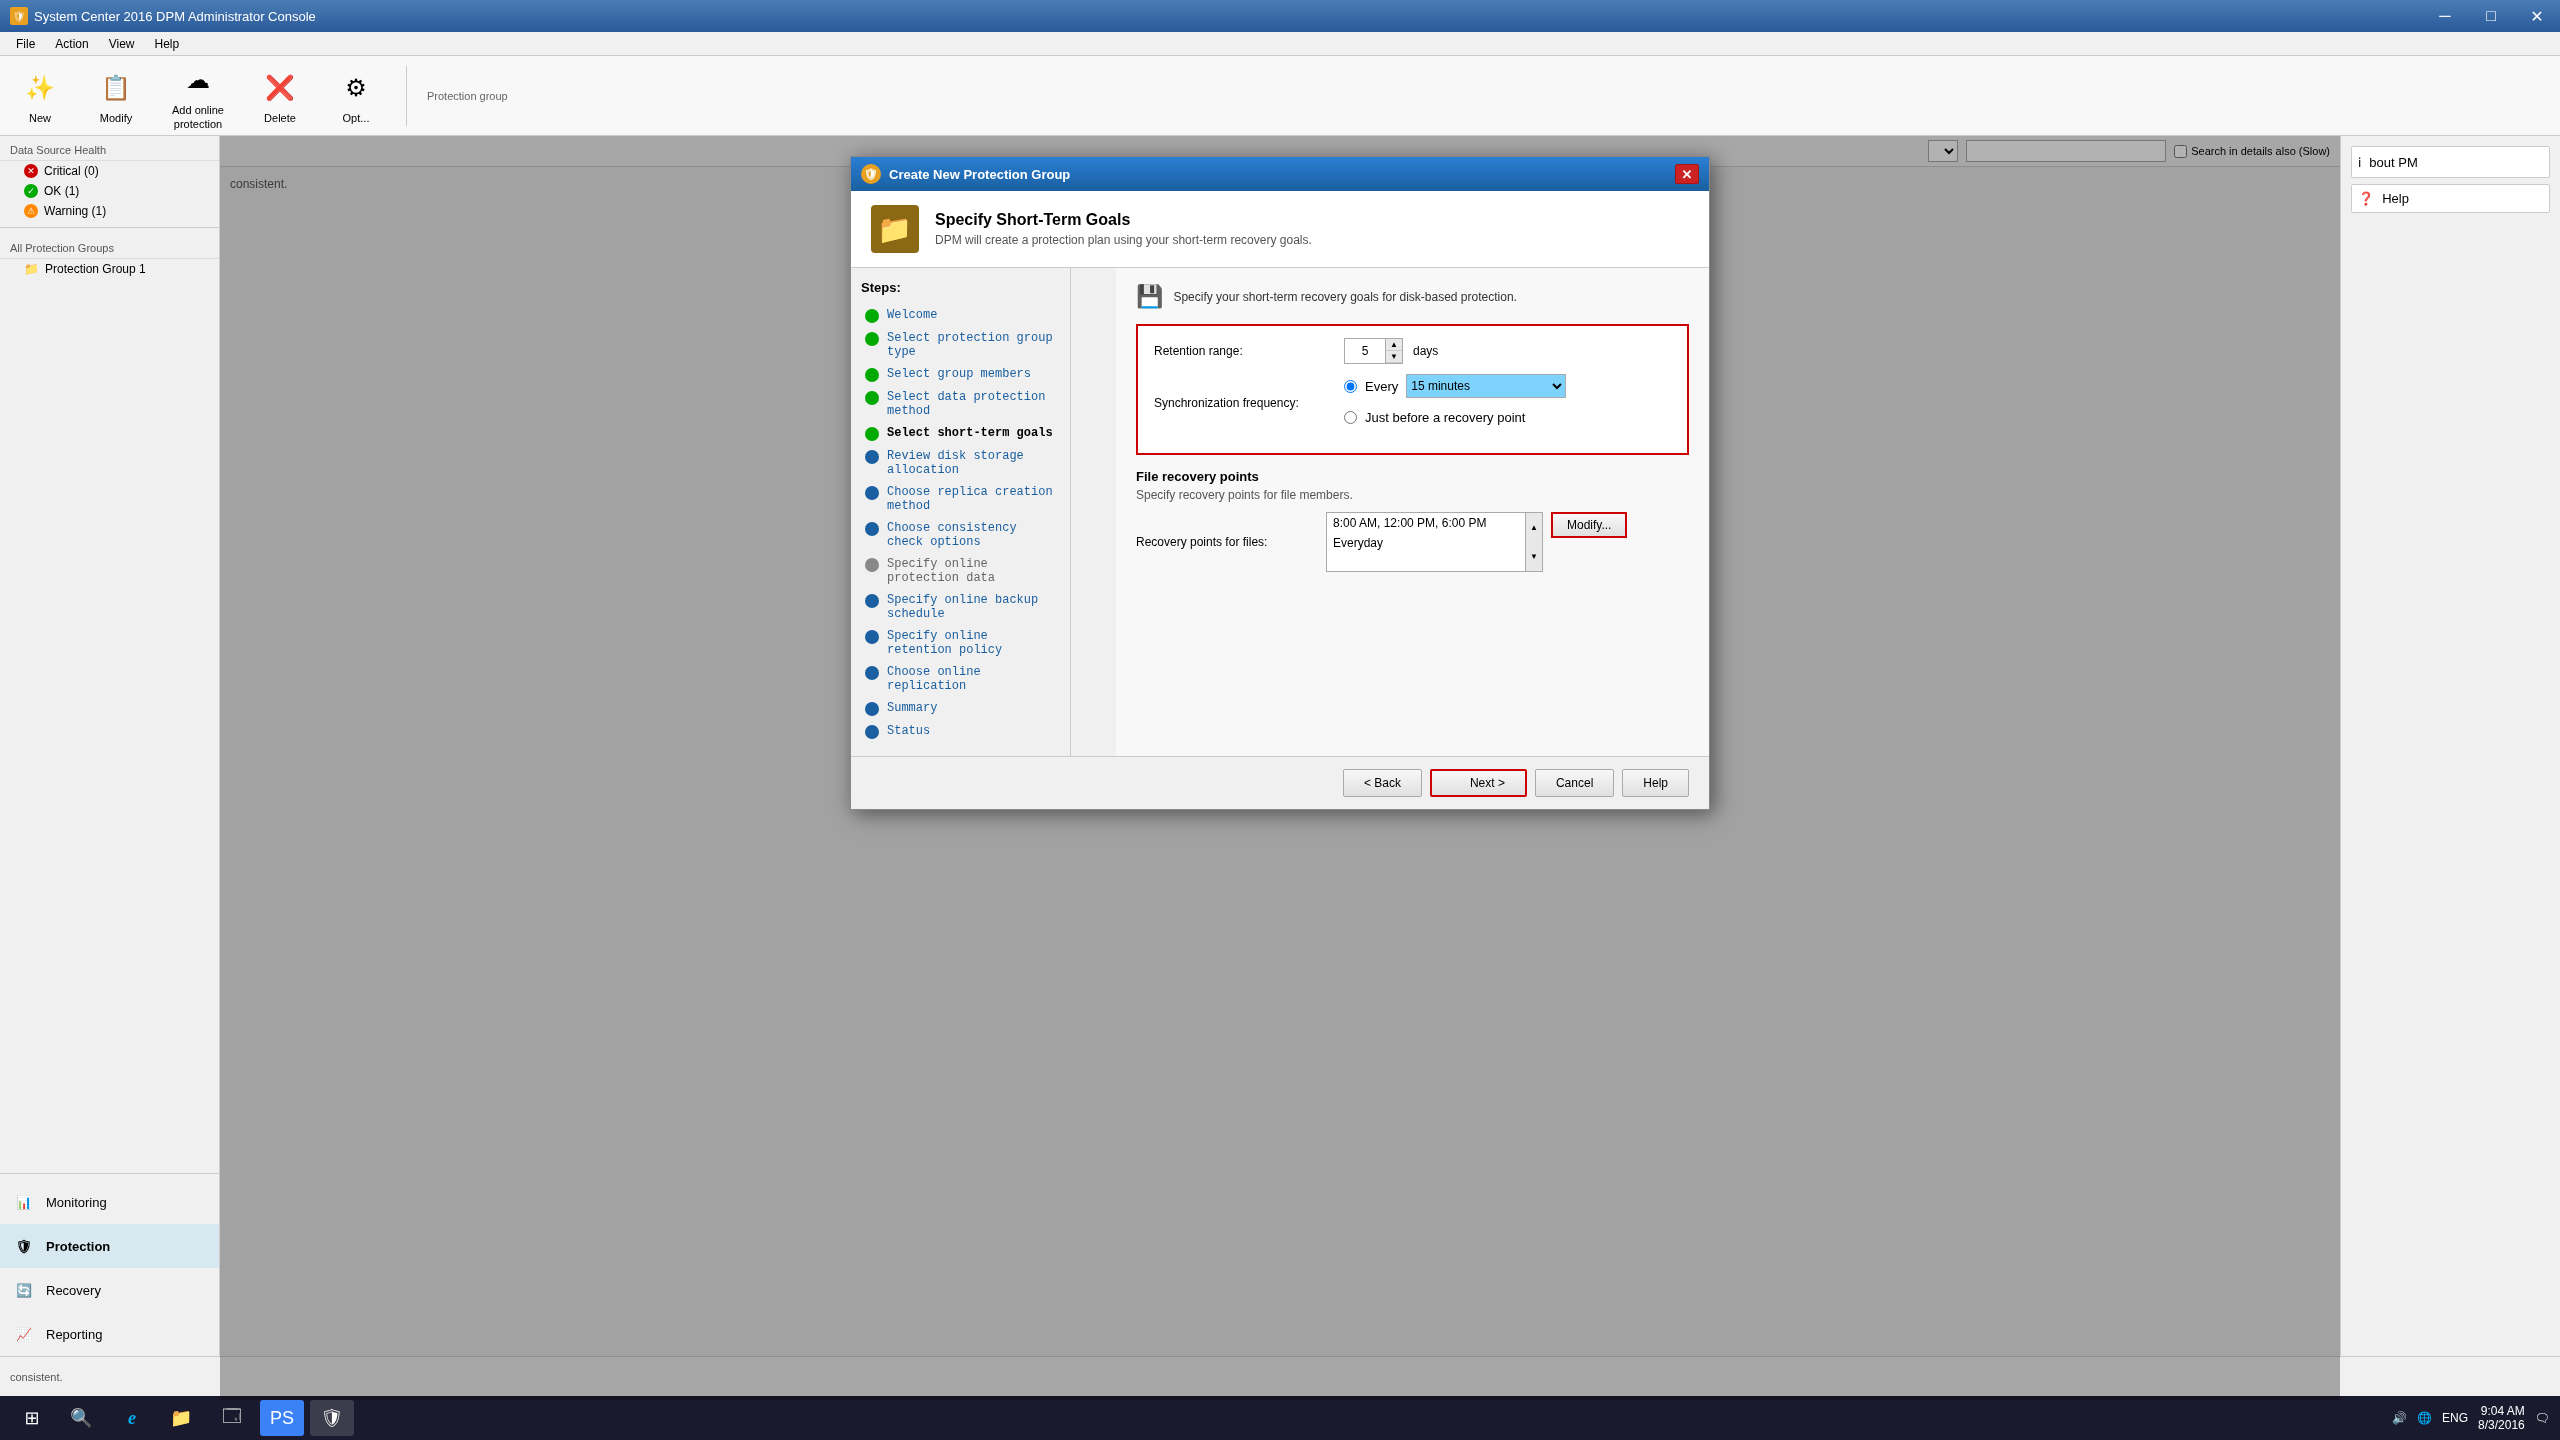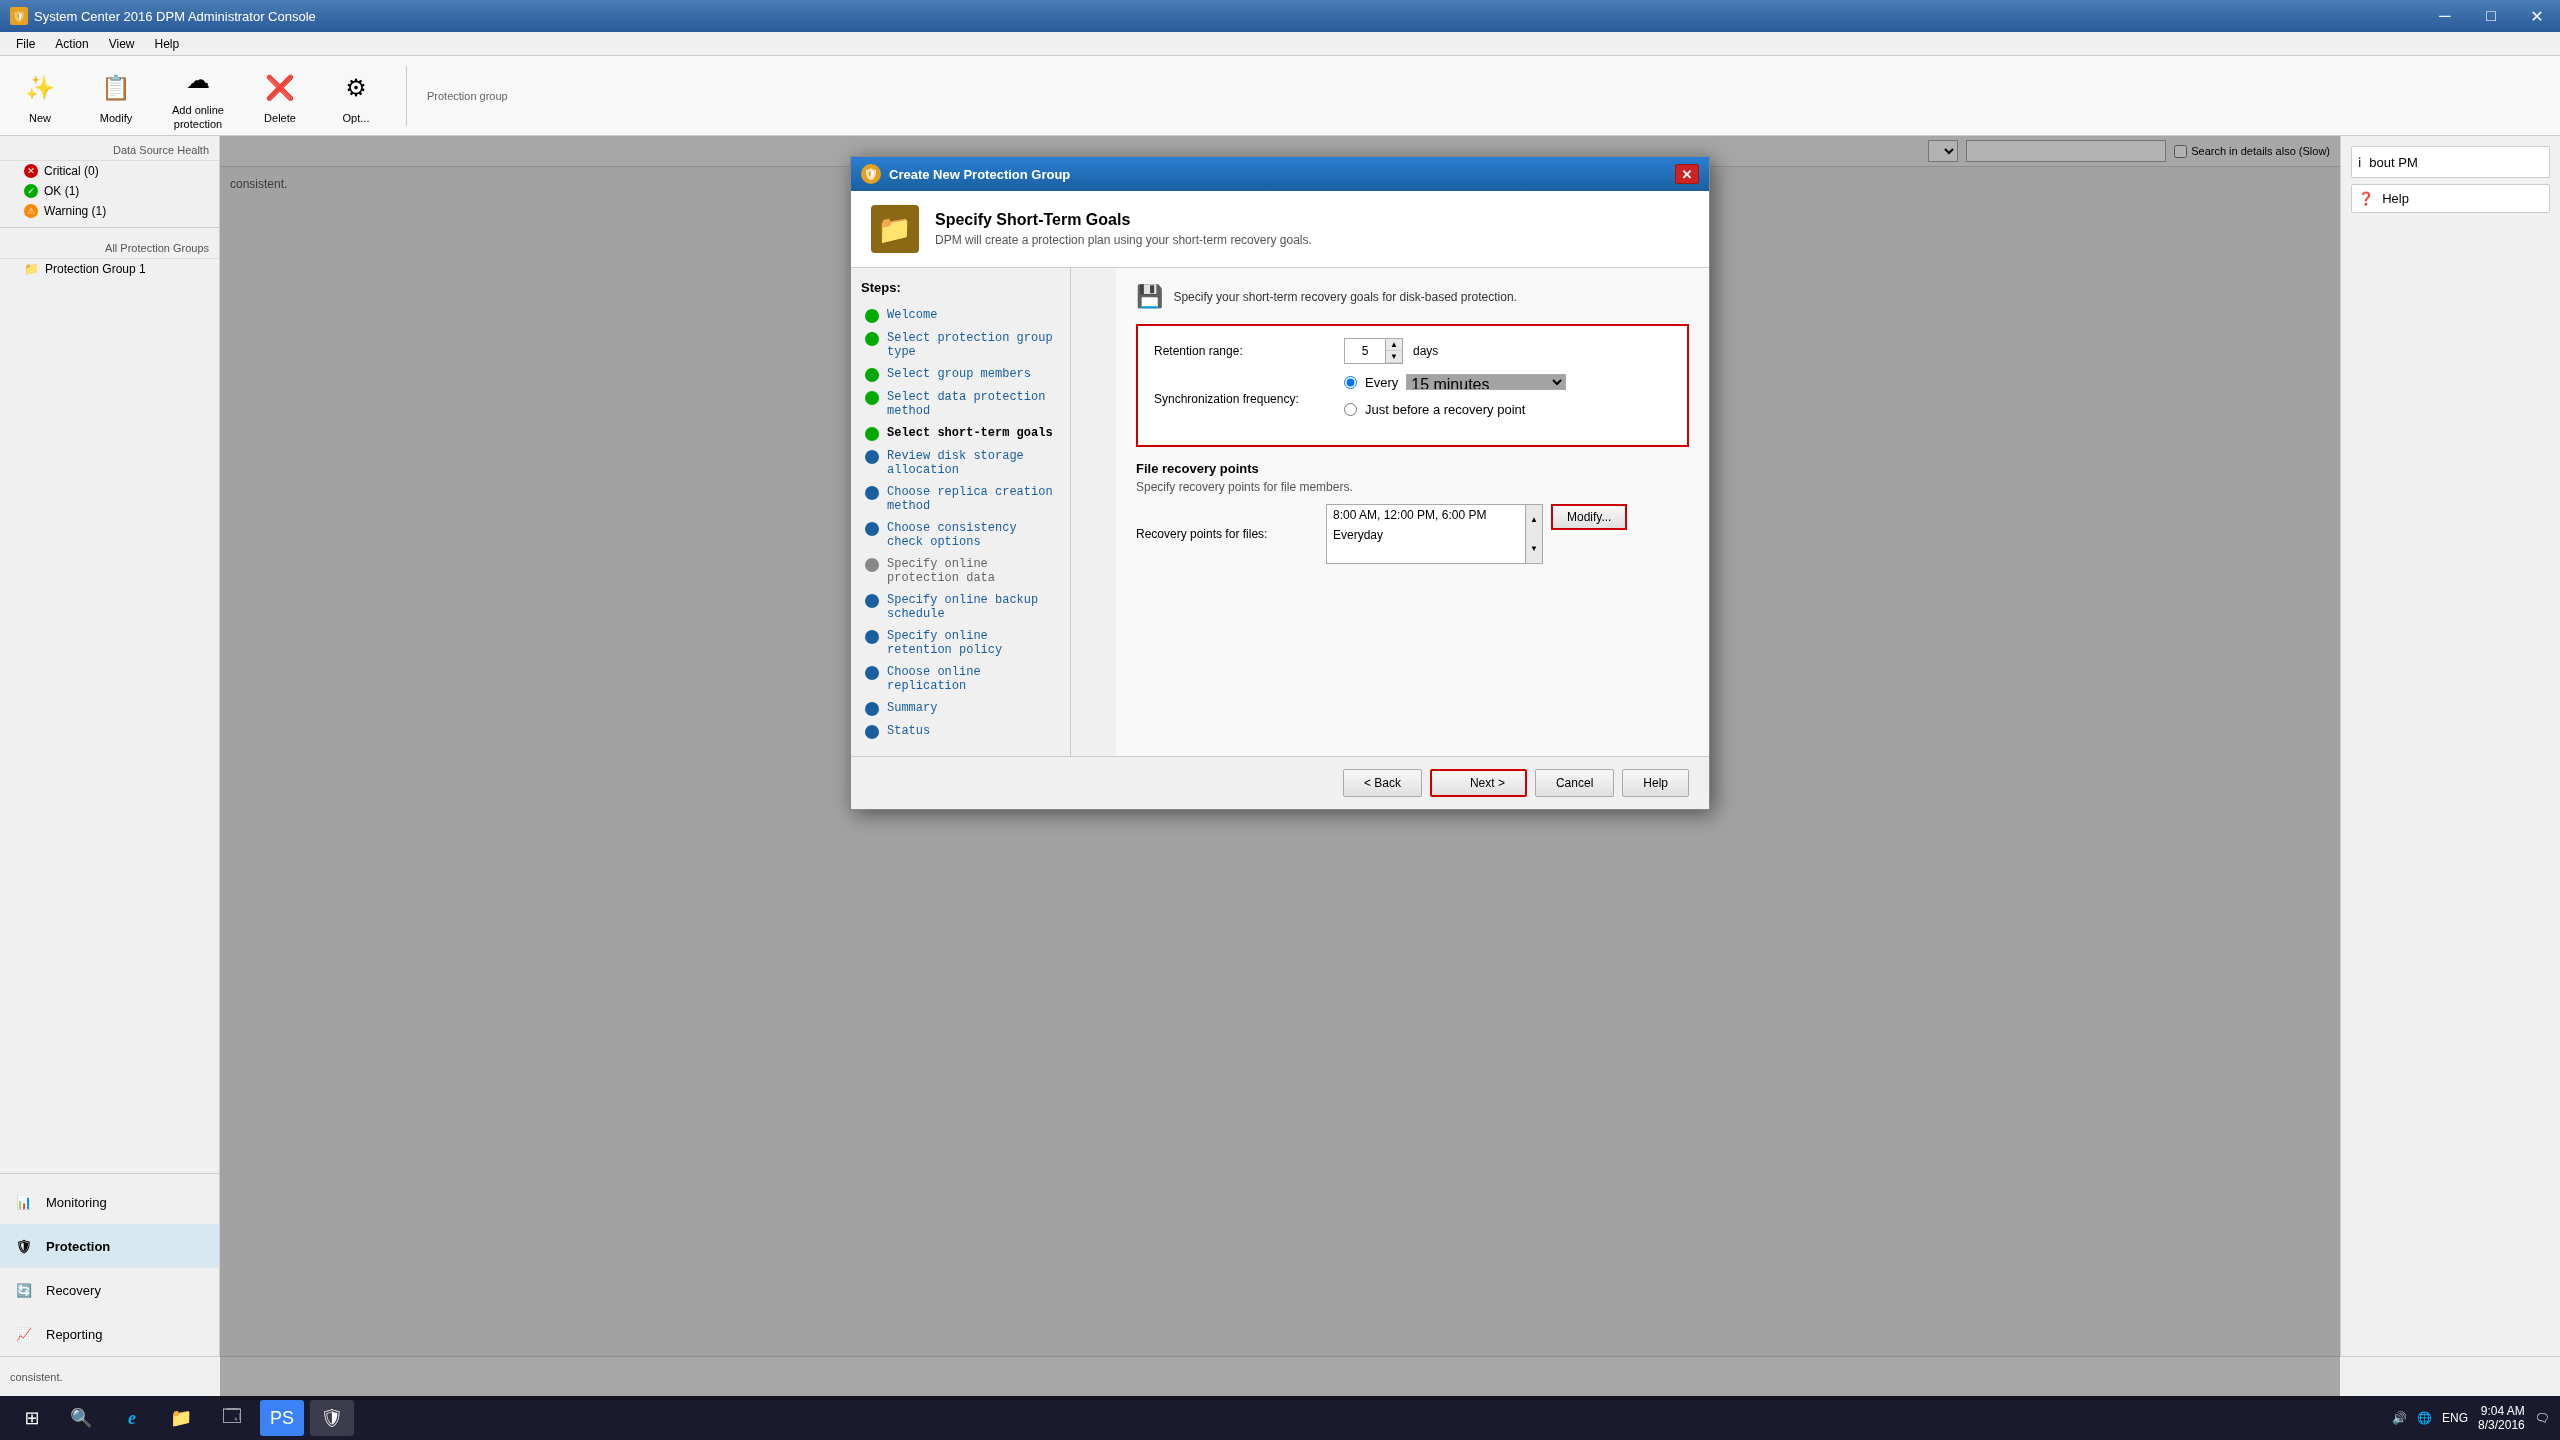--- a/index.html
+++ b/index.html
@@ -82,21 +82,20 @@
       height: calc(1440px - 32px - 24px - 80px - 40px);
     }
 
     
     .sidebar {
       width: 220px;
       background: #f0f0f0;
       border-right: 1px solid #ccc;
       display: flex;
       flex-direction: column;
-      text-align: right;
     }
     .sidebar-section-title {
       font-size: 11px; color: #555; padding: 8px 10px 4px;
       border-bottom: 1px solid #ddd;
     }
     .sidebar-tree-item {
       display: flex; align-items: center; gap: 6px;
       padding: 3px 10px; cursor: pointer; font-size: 12px;
     }
     .sidebar-tree-item.indent { padding-left: 24px; }
@@ -317,22 +316,22 @@
     .spin-btn {
       width: 16px; height: 12px; background: #e8e8e8; border: none;
       cursor: pointer; font-size: 8px; display: flex; align-items: center; justify-content: center;
       border-bottom: 1px solid #ccc;
     }
     .days-label { font-size: 12px; }
     .radio-row { display: flex; align-items: center; gap: 8px; margin-bottom: 6px; }
     input[type="radio"] { cursor: pointer; }
 
     .sync-select {
-      width: 160px; height: 16px; border: 1px solid #aaa; background: #a3a3a3;
-      font-size: 16px; cursor: pointer;
+      width: 160px; height: 24px; border: 1px solid #aaa; background: #7dd3fc;
+      font-size: 12px; cursor: pointer;
     }
 
     
     .section-title { font-size: 13px; font-weight: bold; margin-bottom: 4px; }
     .section-subtitle { font-size: 12px; color: #555; margin-bottom: 10px; }
     .recovery-list {
       border: 1px solid #aaa; background: white;
       width: 200px; height: 60px; overflow-y: auto;
       font-size: 12px;
     }

